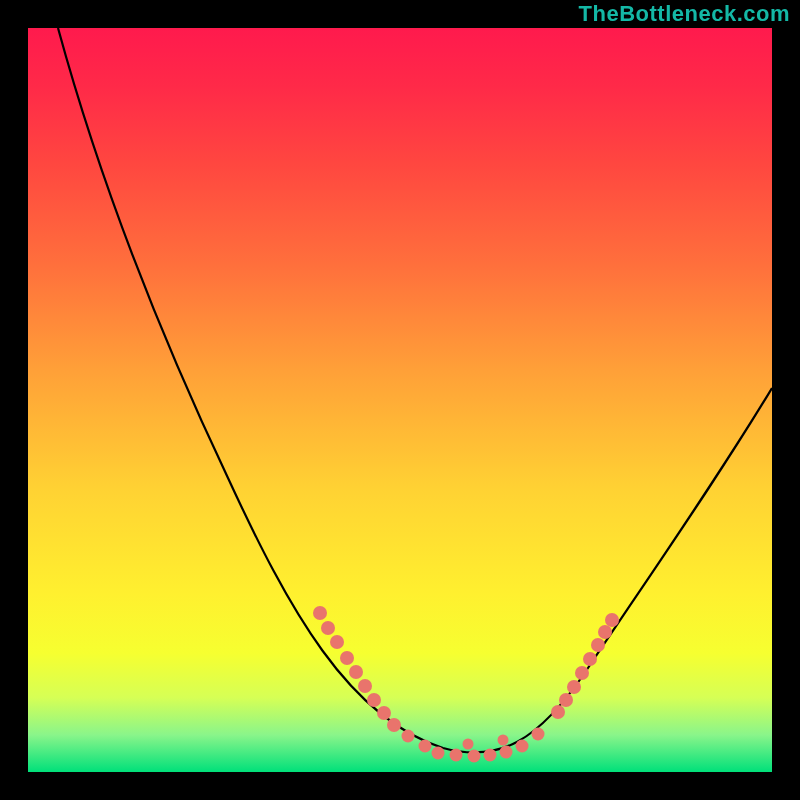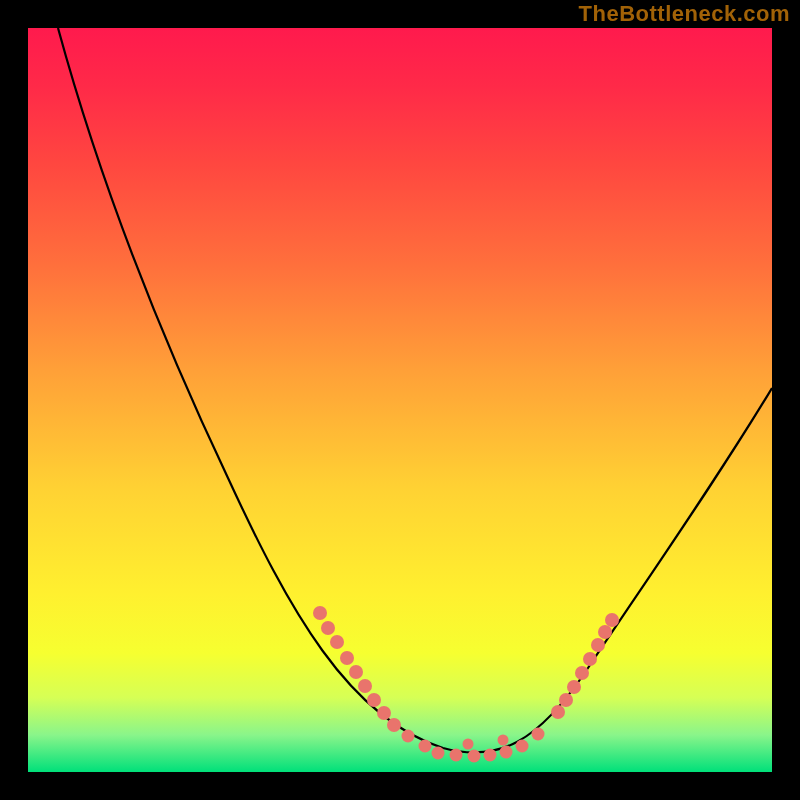--- a/index.html
+++ b/index.html
@@ -14,21 +14,21 @@
   .frame {
     position: relative;
     width: 800px;
     height: 800px;
     background: #000;
   }
   .watermark {
     position: absolute;
     top: 1px;
     right: 10px;
-    color: #a16207;
+    color: #14b8a6;
     font-size: 22px;
     font-weight: bold;
     letter-spacing: 0.5px;
     z-index: 10;
   }
   .plot-area {
     position: absolute;
     left: 28px;
     top: 28px;
     width: 744px;

